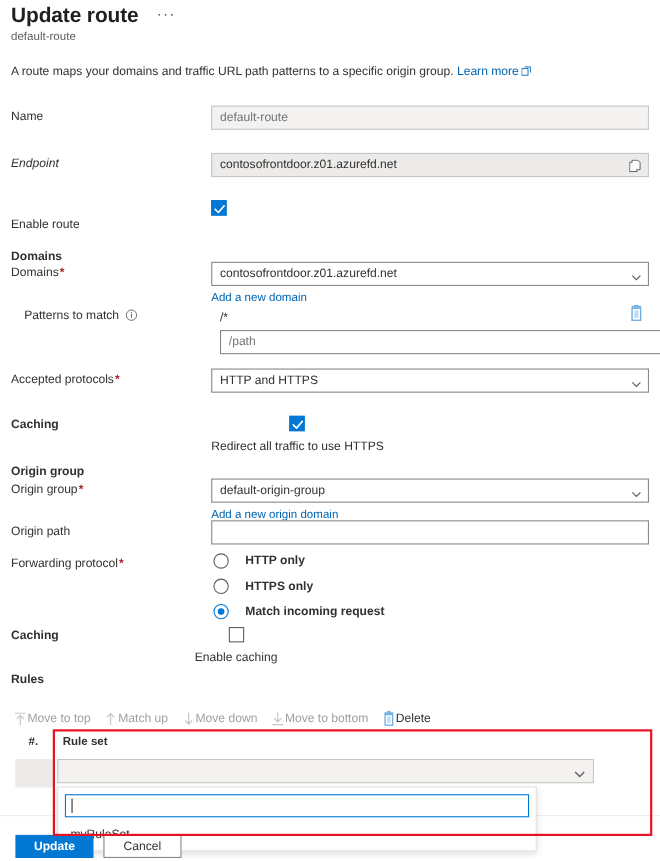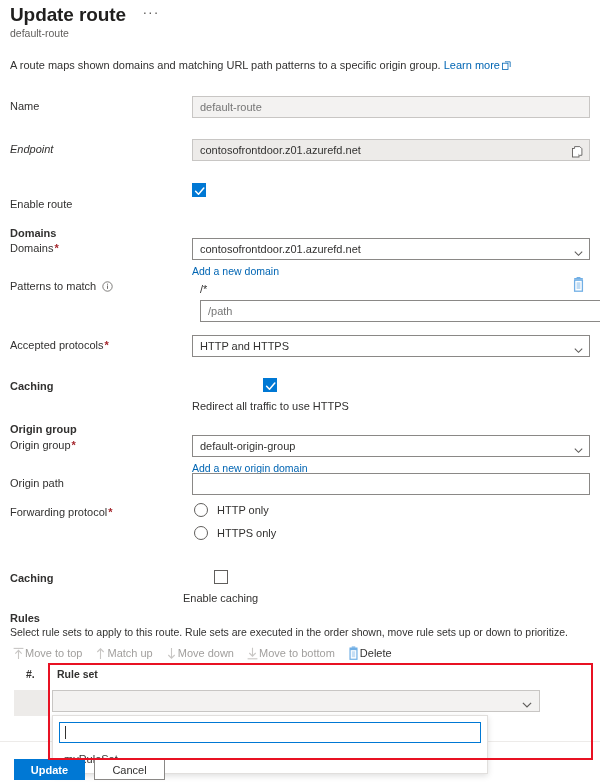--- a/index.html
+++ b/index.html
@@ -69,21 +69,21 @@
     width: 14px; height: 14px; border: 1px solid #0078d4; background: #0078d4;
     display: inline-block; vertical-align: middle; position: relative;
     cursor: pointer;
   }
   .cb.off { background: #fff; border: 1px solid #605e5c; }
   .cb svg { position: absolute; left: 1px; top: 1px; }
   .cb-row { display: flex; align-items: center; gap: 8px; flex-direction: column; }
   .cb-txt { font-size: 11px; color: #323130; }
 
   
-  .rd-row { display: flex; align-items: center; gap: 9px; margin-bottom: 9px; cursor: pointer; }
+  .rd-row { display: flex; align-items: center; gap: 15px; margin-bottom: 9px; cursor: pointer; font-weight: bold; }
   .rd {
     width: 14px; height: 14px; border-radius: 50%;
     border: 1px solid #605e5c; background: #fff; position: relative; flex: 0 0 auto;
   }
   .rd.on { border: 1px solid #0078d4; }
   .rd.on::after {
     content: ""; position: absolute; left: 3px; top: 3px;
     width: 6px; height: 6px; border-radius: 50%; background: #0078d4;
   }
   .rd-txt { font-size: 11px; color: #323130; }
@@ -169,21 +169,21 @@
 
   <div class="hdr">
     <div>
       <span class="hdr-title">Update route</span>
       <span class="hdr-ellipsis">···</span>
     </div>
     <div class="hdr-sub">default-route</div>
   </div>
 
   <div class="intro">
-    <span>A route maps shown domains and matching URL path patterns to a specific origin group.</span>
+    <span>A route maps your domains and traffic URL path patterns to a specific origin group.</span>
     <a class="lnk">Learn more</a><span class="ext-ic"><svg width="9" height="9" viewBox="0 0 9 9">
           <path d="M3 0.8h5.2v5.2" fill="none" stroke="#0065b3" stroke-width="0.8"></path>
           <rect x="0.4" y="2.2" width="5.6" height="6.2" fill="none" stroke="#0065b3" stroke-width="0.8"></rect>
         </svg></span>
   </div>
 
   <div class="row" style="top:96px;">
     <div class="lbl" style="top:4px;">Name</div>
     <div class="ctl">
       <input class="inp disabled" type="text" disabled="" placeholder="default-route" style="">
@@ -229,21 +229,21 @@
           <svg width="9" height="9" viewBox="0 0 9 9">
               <path d="M0.8 2.6L4.5 6.3 8.2 2.6" fill="none" stroke="#605e5c" stroke-width="1.1"></path>
             </svg>
         </span>
       </div>
       <a class="lnk" style="display:inline-block;margin-top:5px;font-size:10.5px;">Add a new domain</a>
     </div>
   </div>
 
   <div class="row" style="top:278px;">
-    <div class="lbl" style="top:1px;">
+    <div class="lbl" style="top:1px;margin-left:12px;">
       <span>Patterns to match</span><span class="info-ic"><svg width="11" height="11" viewBox="0 0 11 11">
             <circle cx="5.5" cy="5.5" r="4.7" fill="none" stroke="#605e5c" stroke-width="0.8"></circle>
             <rect x="5.05" y="4.5" width="0.9" height="3.4" fill="#605e5c"></rect>
             <rect x="5.05" y="2.7" width="0.9" height="1" fill="#605e5c"></rect>
           </svg></span>
     </div>
     <div class="ctl" style="left:200px;top:1px;">
       <span style="font-size:11px;color:#323130;">/*</span>
     </div>
     <div style="position:absolute;left:572px;top:-1px;">
@@ -321,35 +321,38 @@
     </div>
     <div class="ctl" style="left:194px;top:0;">
       <div class="rd-row">
         <span class="rd"></span>
         <span class="rd-txt">HTTP only</span>
       </div>
       <div class="rd-row">
         <span class="rd"></span>
         <span class="rd-txt">HTTPS only</span>
       </div>
+      <div class="rd-row">
+        <span class="rd on"></span>
+        <span class="rd-txt">Match incoming request</span>
+      </div>
     </div>
   </div>
 
   <div class="row" style="top:570px;">
     <div class="lbl bold" style="top:2px;">Caching</div>
-    <div class="ctl" style="left:183px;top:0;">
+    <div class="ctl" style="left:177px;top:0;">
       <div class="cb-row">
         <span class="cb off"></span>
         <span class="cb-txt">Enable caching</span>
       </div>
     </div>
   </div>
 
   <div class="sect" style="top:612px;">Rules</div>
-  <div style="position:absolute;left:10px;top:626px;font-size:10.5px;color:#323130;">Select rule sets to apply to this route. Rule sets are executed in the order shown, move rule sets up or down to prioritize.</div>
 
   <div class="tbar">
     <div class="tbtn">
       <svg width="13" height="13" viewBox="0 0 13 13">
           <path d="M1.6 1.4h9.8" stroke="#c8c6c4" stroke-width="1.1" fill="none"></path>
           <path d="M6.5 12V3.6M3.3 6.6l3.2-3.2 3.2 3.2" stroke="#c8c6c4" stroke-width="1.1" fill="none"></path>
         </svg>
       <span>Move to top</span>
     </div>
     <div class="tbtn">

